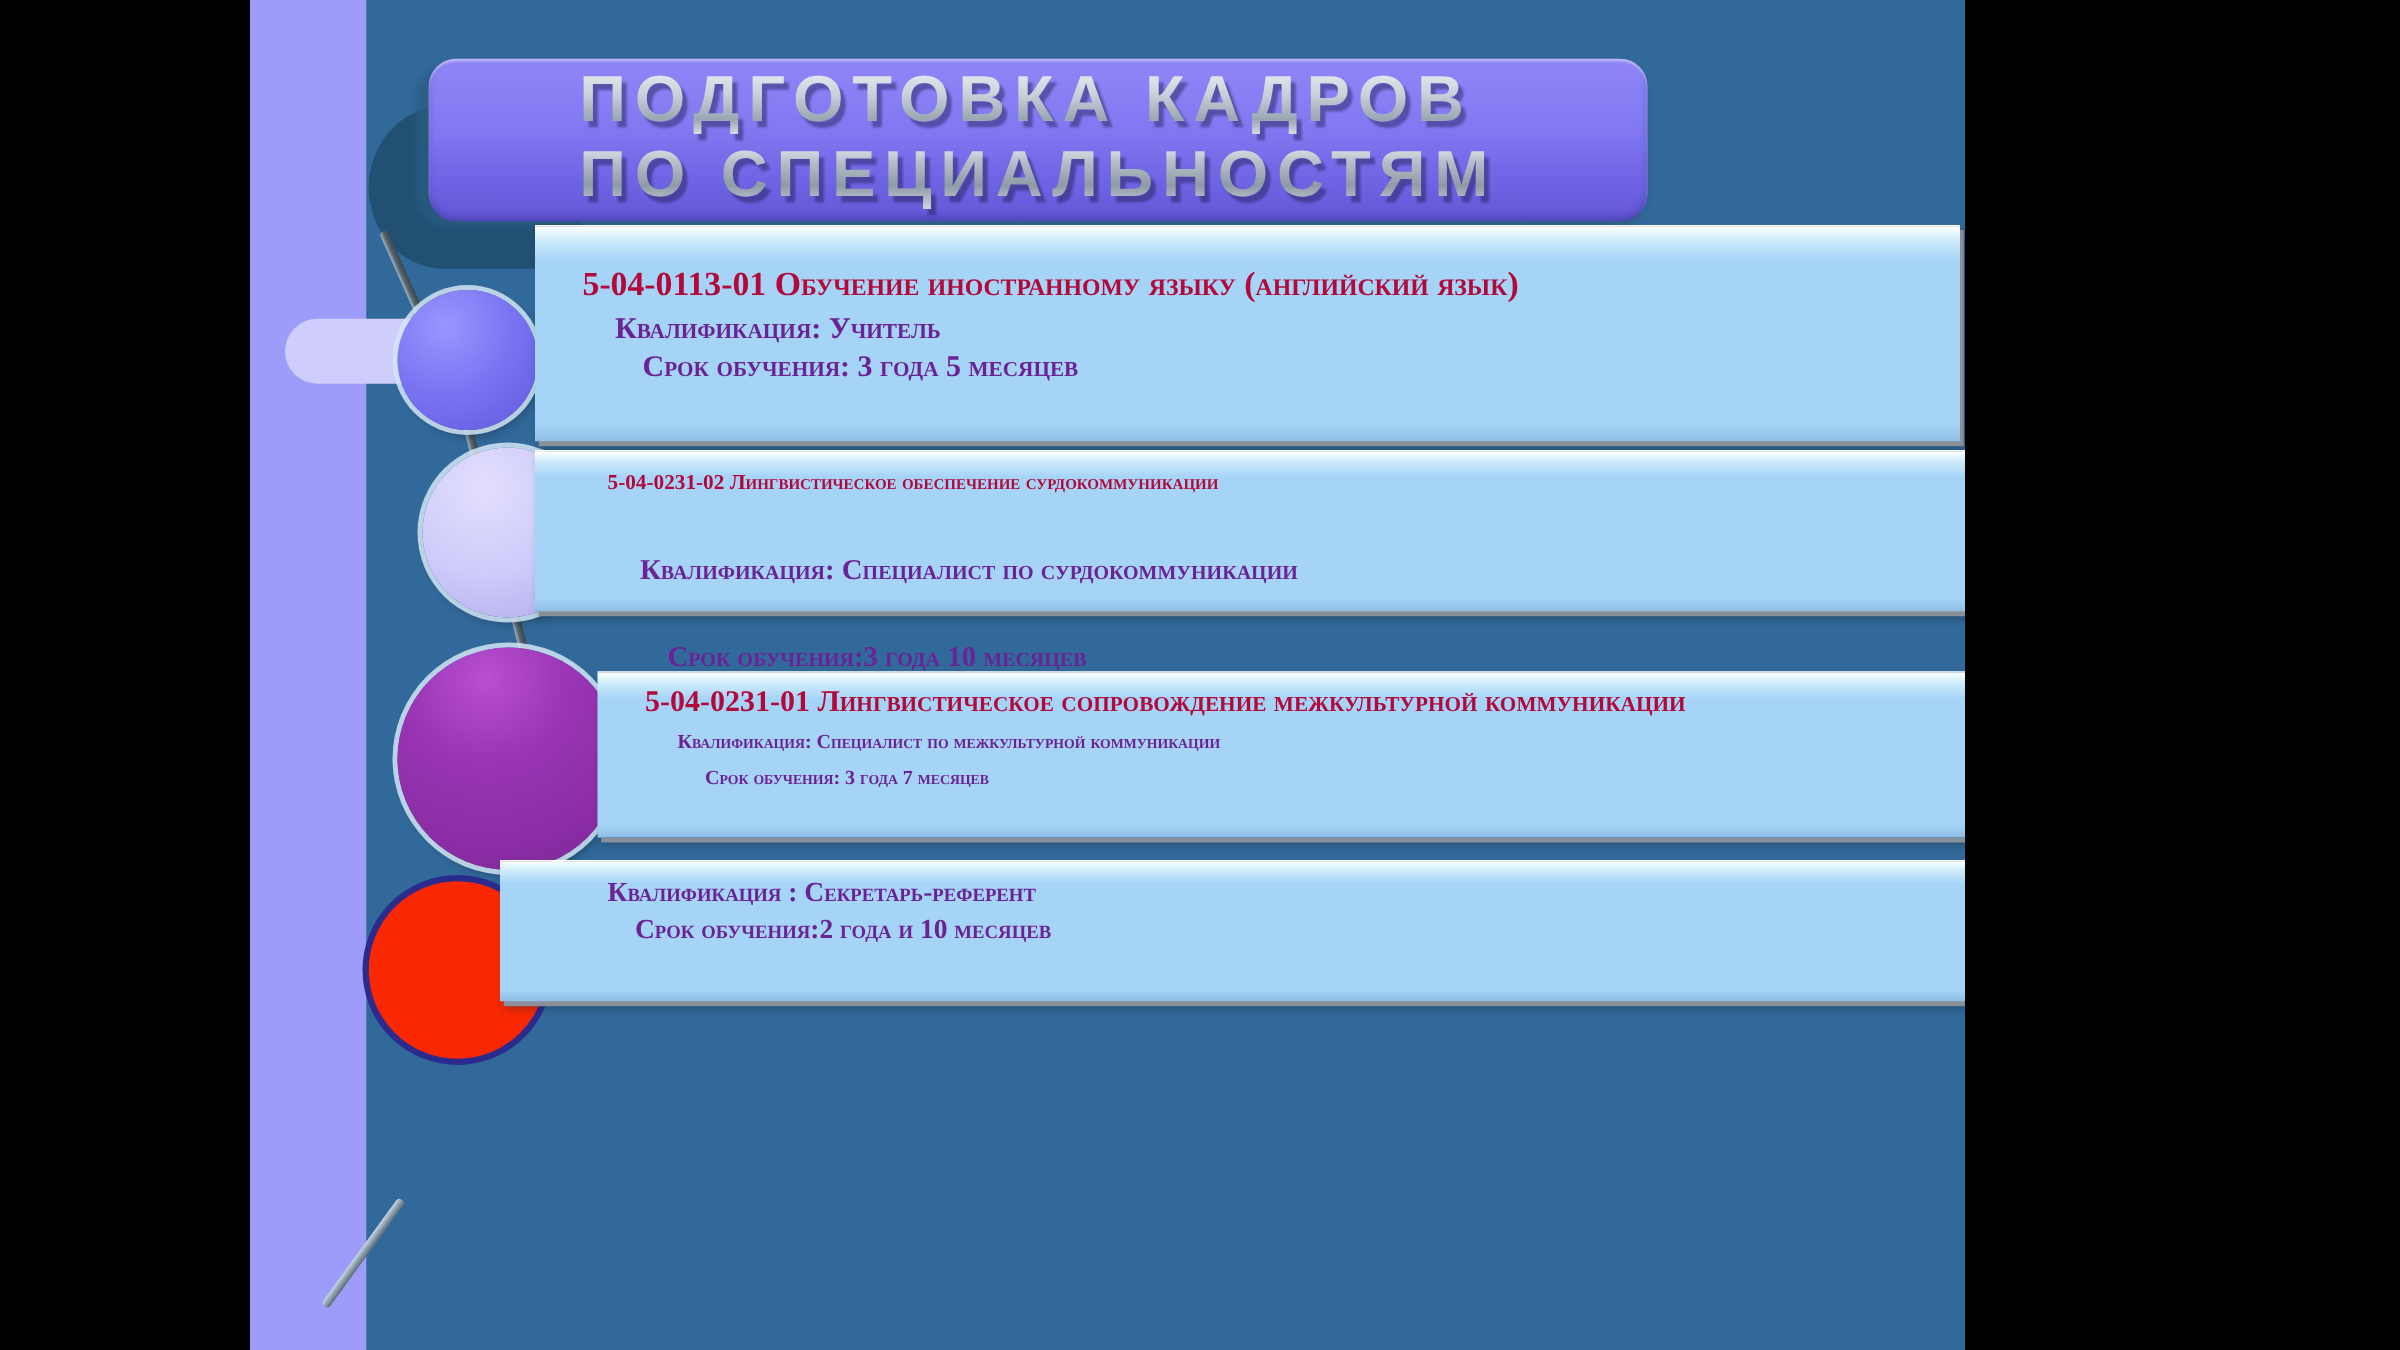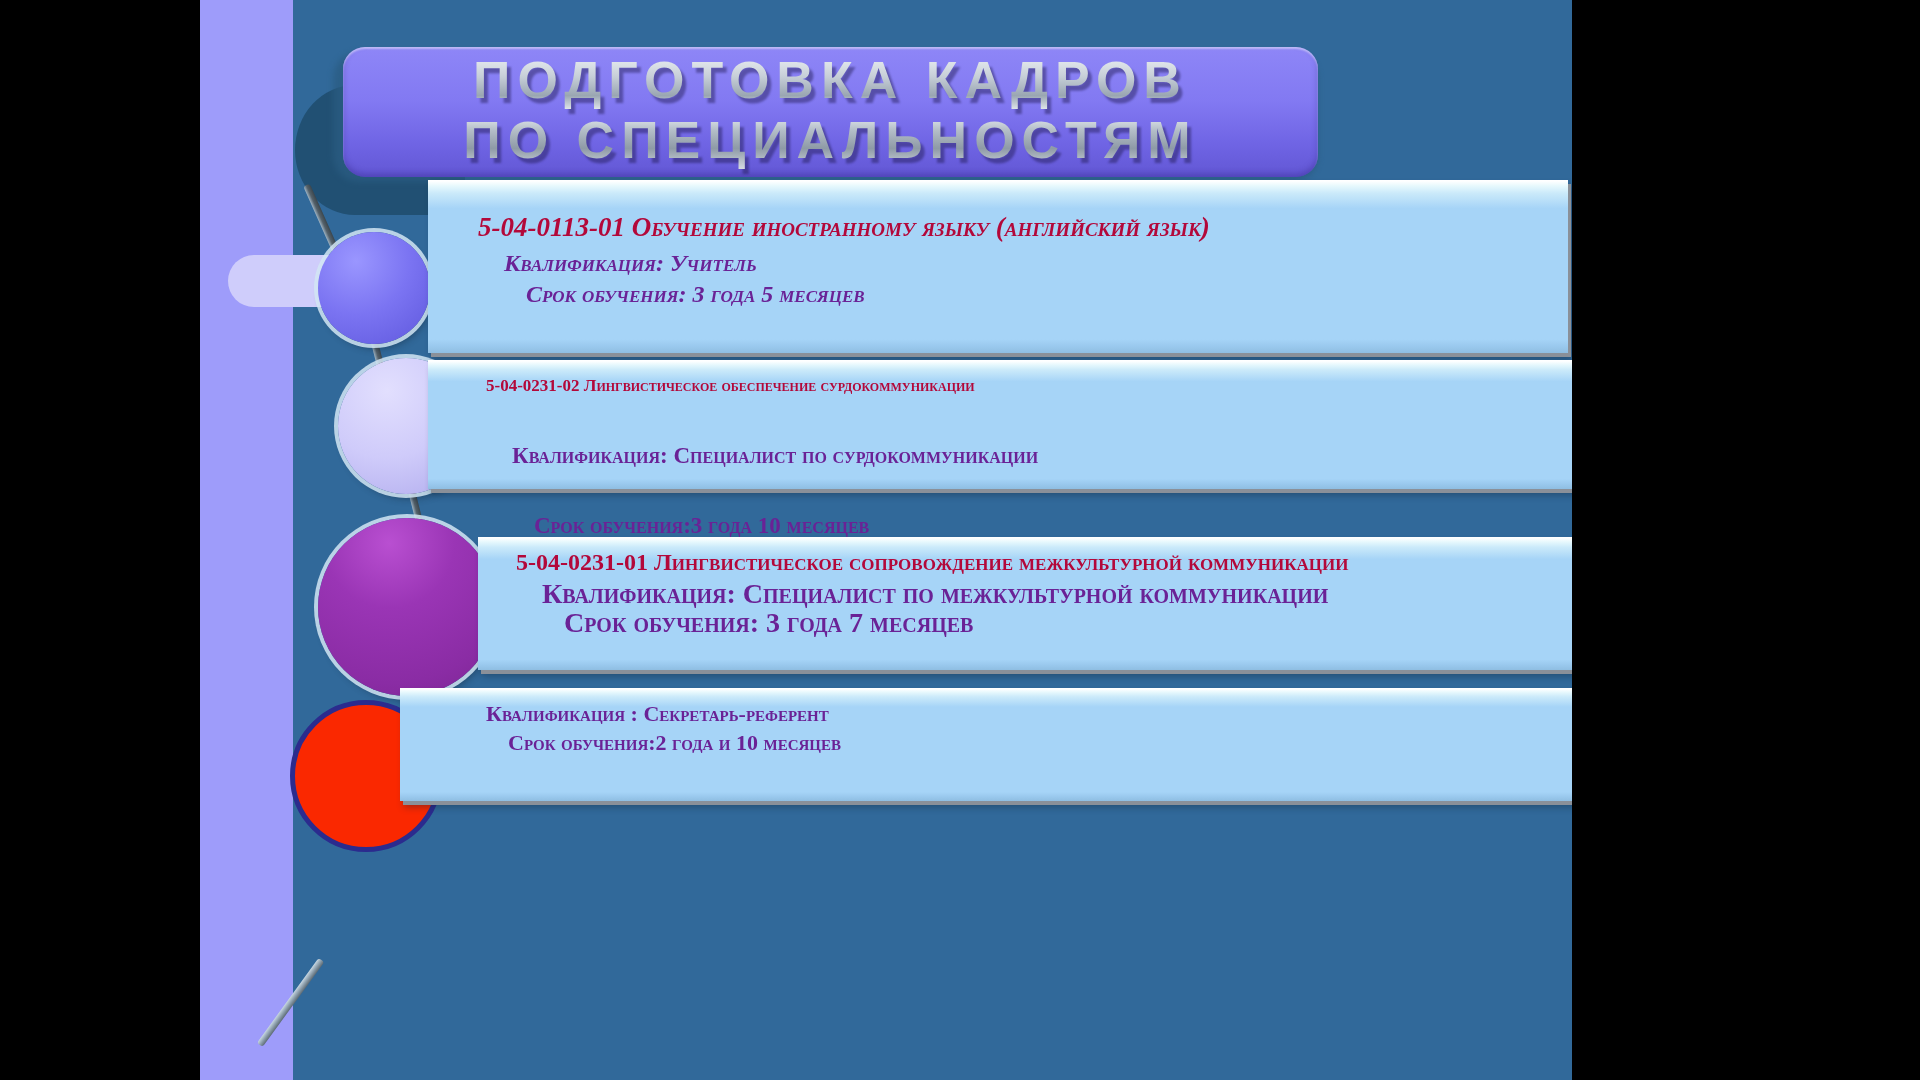--- a/index.html
+++ b/index.html
@@ -116,21 +116,21 @@
     width: 975px; height: 130px;
     border-radius: 22px;
     background: linear-gradient(180deg,#8E86F7 0%,#8279F2 42%,#6F64E4 75%,#6257D4 100%);
     box-shadow: inset 0 2px 2px rgba(255,255,255,.45),
                 inset 0 -3px 6px rgba(40,30,120,.35);
     display: flex;
     align-items: center;
     justify-content: center;
   }
   .title-text {
-    text-align: center;
+    text-align: left;
     font-family: "Liberation Sans", sans-serif;
     font-weight: bold;
     font-size: 52px;
     line-height: 60px;
     letter-spacing: 7px;
     white-space: pre-line;
     background: linear-gradient(180deg,
                 #F2F5F8 0%,
                 #C7CFD8 22%,
                 #9AA6B2 38%,
@@ -181,31 +181,31 @@
     color: #6A2296;
     font-weight: bold;
     font-size: 23px;
     line-height: 29px;
     font-variant: small-caps;
     margin: 0;
   }
   .spec-line.indent-1 { padding-left: 26px; }
   .spec-line.indent-2 { padding-left: 48px; }
 
-  .box-1 .box-inner { padding-top: 28px; padding-left: 50px; font-style: italic; }
+  .box-1 .box-inner { padding-top: 28px; padding-left: 38px; }
   .box-1 .spec-title { font-size: 27px; line-height: 37px; }
   .box-1 .spec-line  { font-size: 24px; line-height: 31px; }
 
   .box-2 .box-inner { padding-top: 10px; padding-left: 58px; }
   .box-2 .spec-title { font-size: 17px; line-height: 30px; }
   .box-2 .spec-line  { font-size: 23px; line-height: 30px; margin-top: 40px; }
 
   .box-3 .box-inner { padding-top: 10px; padding-left: 38px; }
   .box-3 .spec-title { font-size: 24px; line-height: 29px; }
-  .box-3 .spec-line  { font-size: 28px; line-height: 29px; }
+  .box-3 .spec-line  { font-size: 16px; line-height: 29px; }
 
   .box-4 .box-inner { padding-top: 10px; padding-left: 60px; }
   .box-4 .spec-title { font-size: 25px; line-height: 30px; font-variant: normal; }
   .box-4 .spec-line  { font-size: 22px; line-height: 29px; }
 </style>
 </head>
 <body>
 
 <div id="stage">
   <div class="slide">

